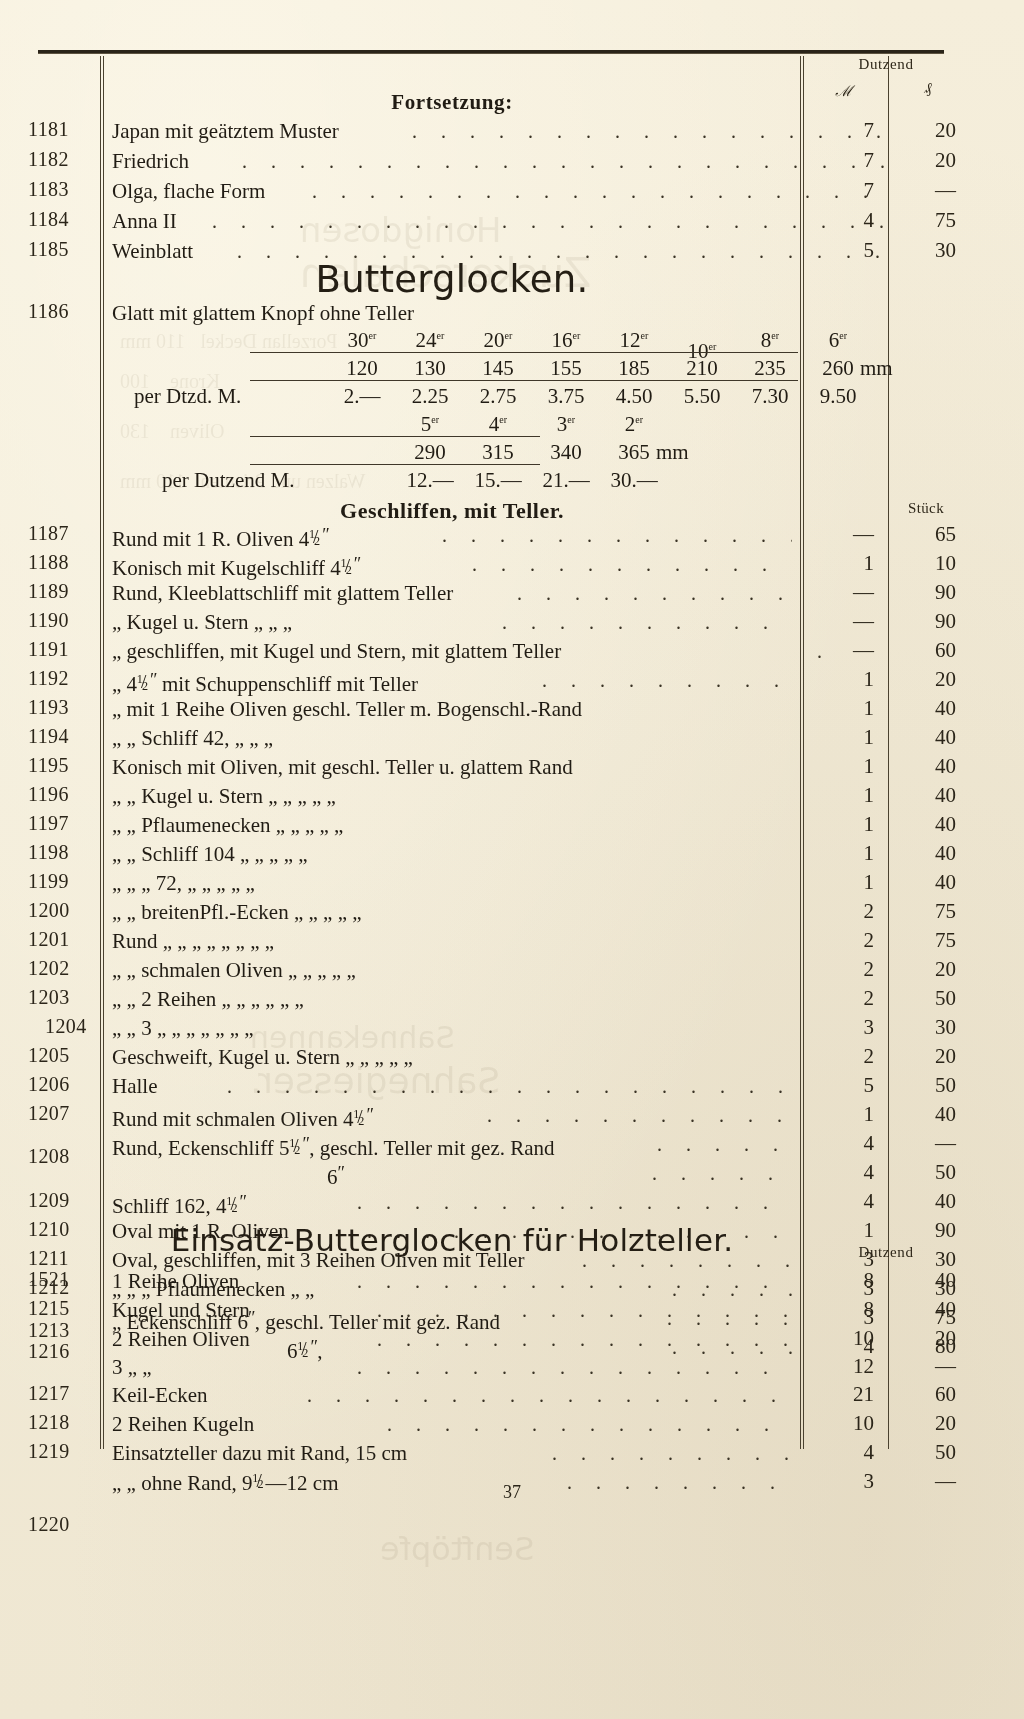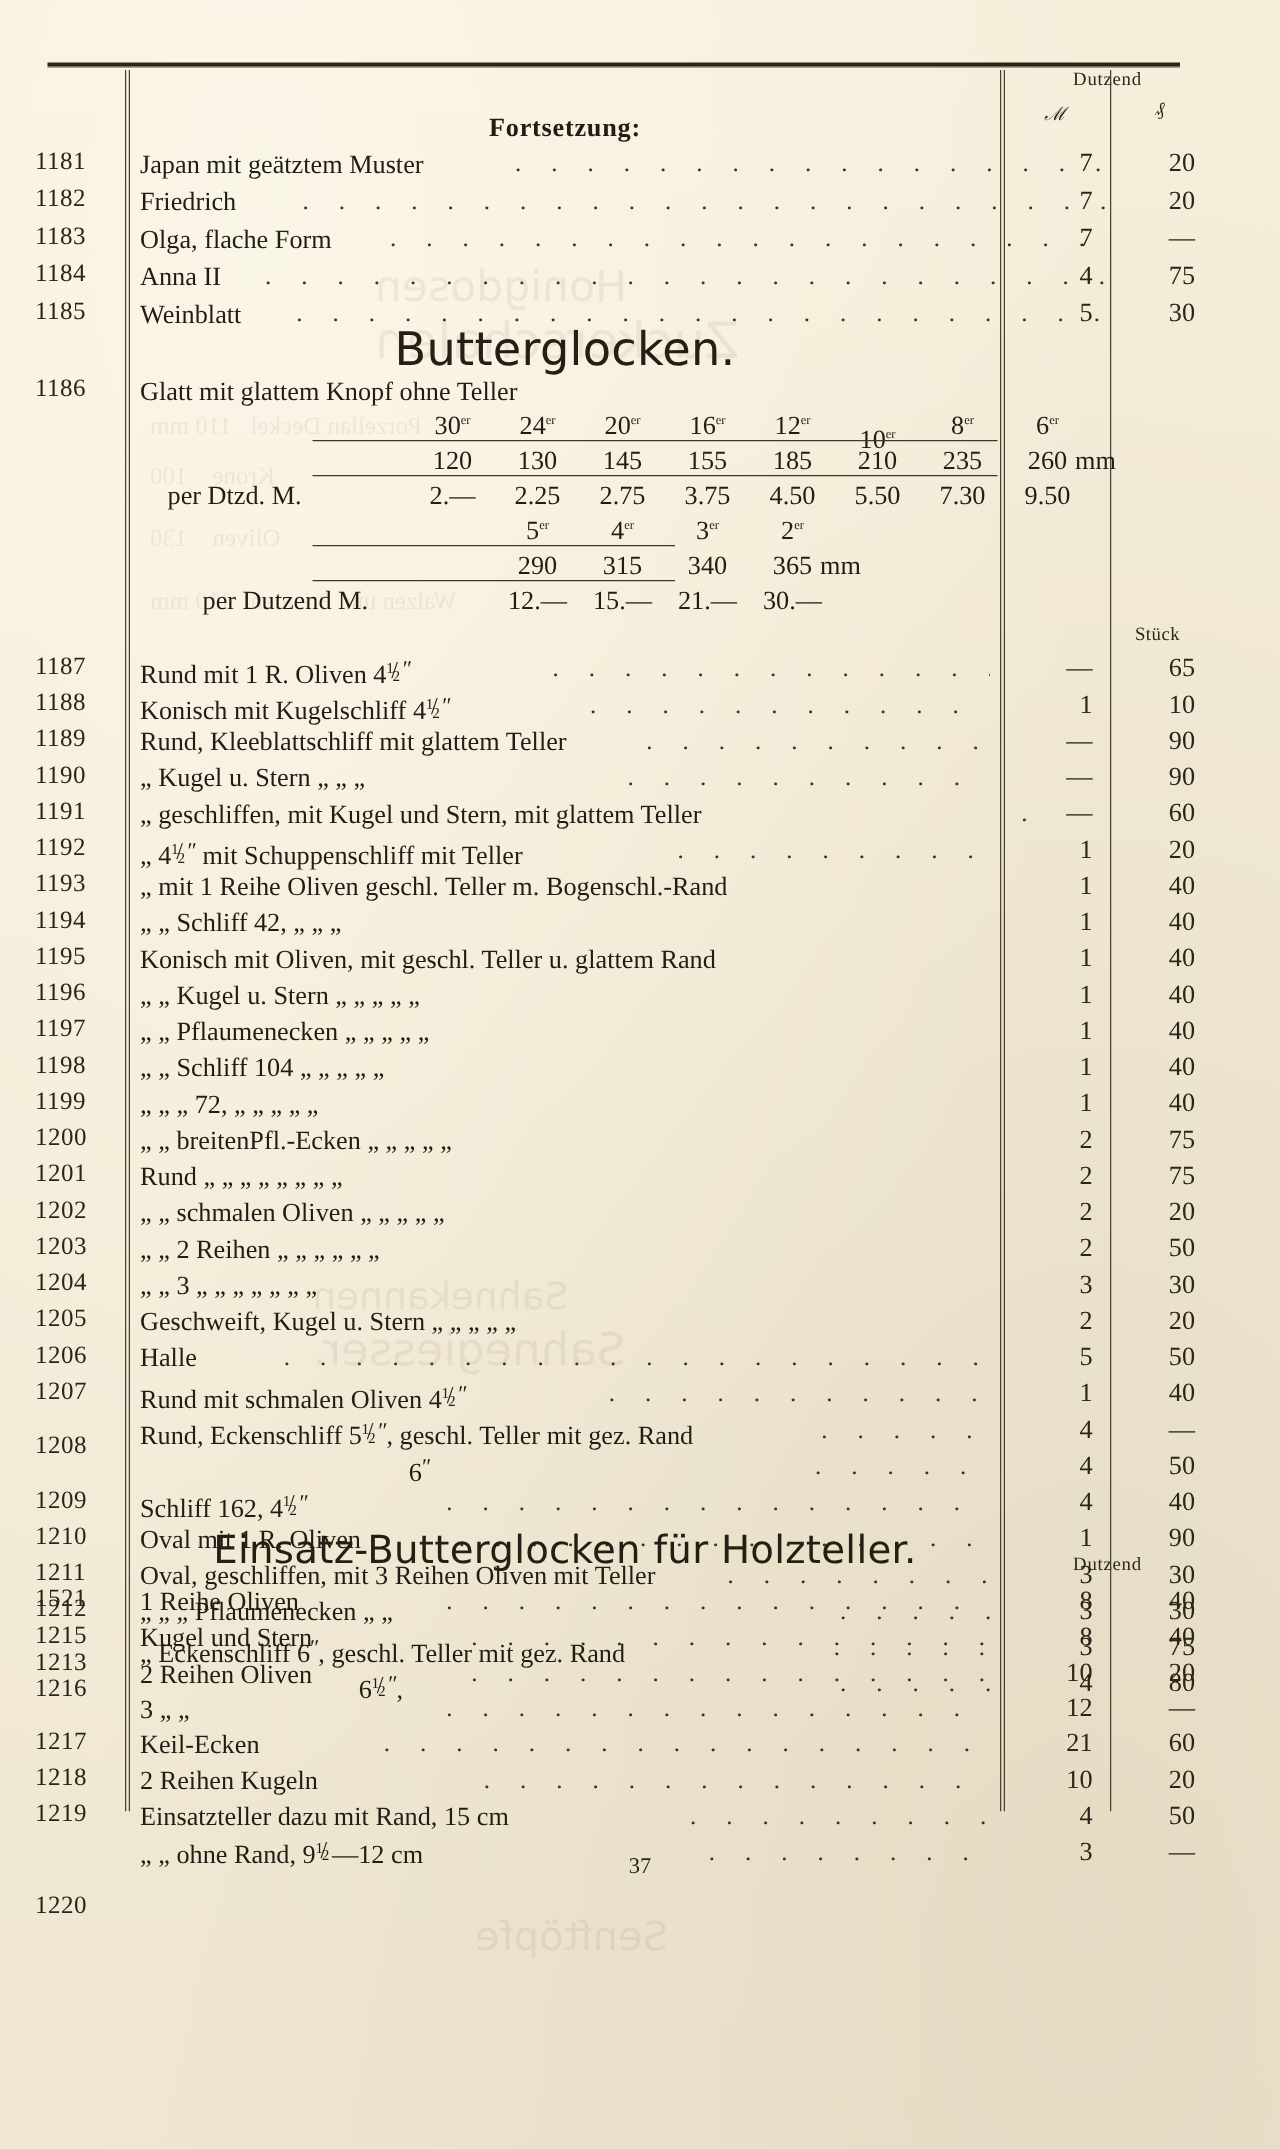--- a/index.html
+++ b/index.html
@@ -352,20 +352,21 @@
     </div>
   <div class="mrule" id="m2-rule-b" style="left:250px; top:464px; width:290px;"></div>
   <div class="matrix" id="m2-prices" style="left:112px; top:468px; width:700px; height:24px;">
     <span class="lbl" style="left:50px;">per Dutzend M.</span>
   <span class="cell" style="left: 284px; width: 68px;">12.—</span>
       <span class="cell" style="left: 352px; width: 68px;">15.—</span>
       <span class="cell" style="left: 420px; width: 68px;">21.—</span>
       <span class="cell" style="left: 488px; width: 68px;">30.—</span>
     </div>
 
+  <div class="h-sub" style="top:498px;">Geschliffen, mit Teller.</div>
   <div class="cap-stueck" style="top:500px;">Stück</div>
 
   <div id="geschliffen-rows">
       <div class="idx" style="top: 522px;">1187</div>
       <div class="row" style="top: 522px;">
         <span class="txt">Rund mit 1 R. Oliven 4<span class="frac"><span class="n">1</span><span class="s">/</span><span class="d">2</span></span><span class="pr">″</span></span>
         <span class="dots" style="left: 330px; width: 350px;">. . . . . . . . . . . . . . . . . . . . . .</span>
       </div>
       <div class="mk dash" style="top: 522px;">—</div>
       <div class="pf" style="top: 522px;">65</div>
@@ -463,21 +464,21 @@
         <span class="txt">„      „   schmalen Oliven „     „      „       „       „</span>
       </div>
       <div class="mk" style="top: 957px;">2</div>
       <div class="pf" style="top: 957px;">20</div>
       <div class="idx" style="top: 986px;">1203</div>
       <div class="row" style="top: 986px;">
         <span class="txt">„      „   2 Reihen    „     „     „      „       „       „</span>
       </div>
       <div class="mk" style="top: 986px;">2</div>
       <div class="pf" style="top: 986px;">50</div>
-      <div class="idx" style="top: 1015px;">1204</div>
+      <div class="idx" style="top: 1015px; margin-left: 17px;">1204</div>
       <div class="row" style="top: 1015px;">
         <span class="txt">„      „   3      „    „     „     „      „       „       „</span>
       </div>
       <div class="mk" style="top: 1015px;">3</div>
       <div class="pf" style="top: 1015px;">30</div>
       <div class="idx" style="top: 1044px;">1205</div>
       <div class="row" style="top: 1044px;">
         <span class="txt">Geschweift, Kugel u. Stern „    „      „       „       „</span>
       </div>
       <div class="mk" style="top: 1044px;">2</div>

